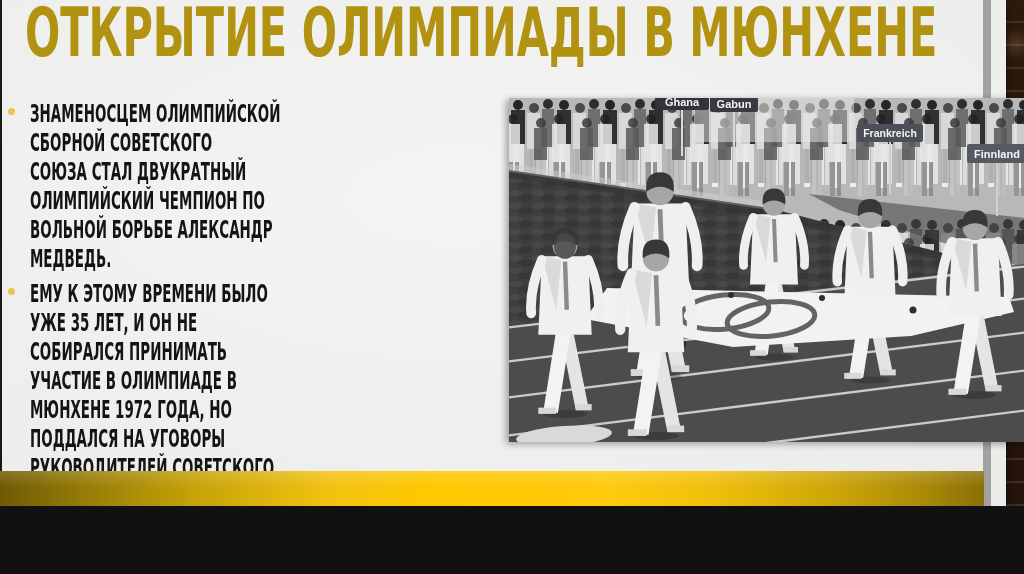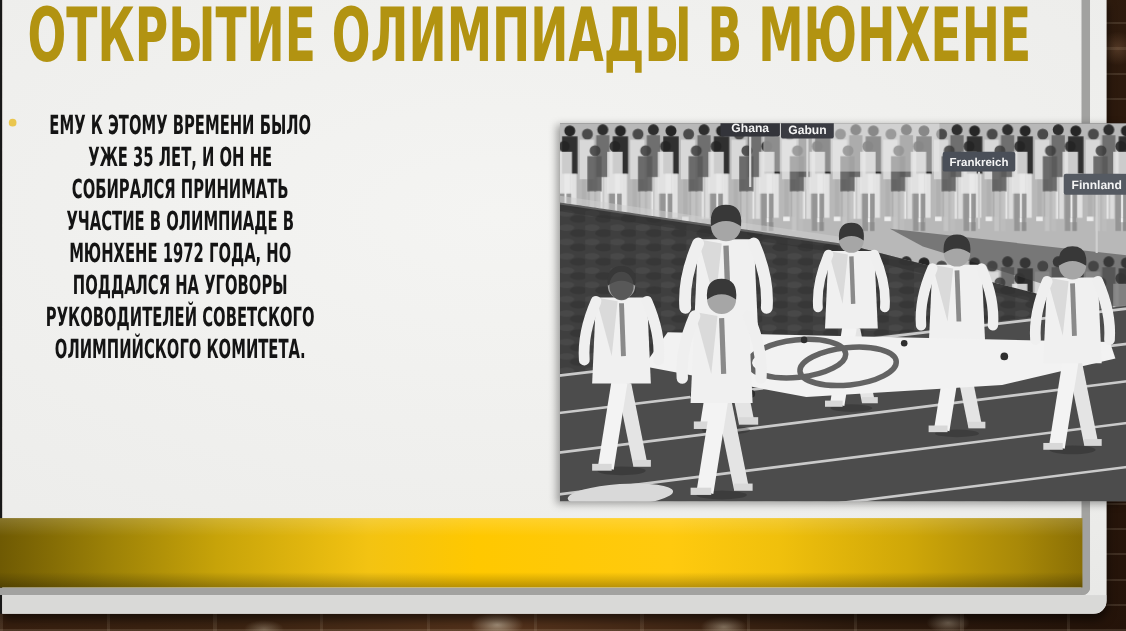--- a/index.html
+++ b/index.html
@@ -1,63 +1,69 @@
 <!DOCTYPE html>
 <html><head>
 <meta charset="utf-8">
 <style>
   html,body{margin:0;padding:0;background:#111;}
-  .canvas{position:relative;width:1024px;height:574px;overflow:hidden;
+  .canvas{position:relative;width:1024px;height:506px;overflow:hidden;
     font-family:"DejaVu Sans","Liberation Sans",sans-serif;
     background-color:#20120a;
     background-image:
       radial-gradient(34px 16px at 452px 568px, rgba(216,206,184,.60), rgba(216,206,184,0) 70%),
       radial-gradient(30px 14px at 658px 570px, rgba(200,188,166,.50), rgba(200,188,166,0) 70%),
       radial-gradient(28px 14px at 862px 566px, rgba(205,192,170,.45), rgba(205,192,170,0) 70%),
       radial-gradient(26px 12px at 240px 572px, rgba(190,178,156,.40), rgba(190,178,156,0) 70%),
       radial-gradient(24px 22px at 1016px 44px,  rgba(150,110,80,.35),  rgba(0,0,0,0) 70%),
       repeating-linear-gradient(0deg,  rgba(196,182,158,.16) 0 2px, rgba(0,0,0,0) 2px 23px),
       repeating-linear-gradient(90deg, rgba(196,182,158,.13) 0 3px, rgba(0,0,0,0) 3px 97px),
-      linear-gradient(112deg,#31190c 0%,#3c2412 35%,#55331c 55%,#2e1b0e 80%,#241309 100%); text-align: center;}
+      linear-gradient(112deg,#31190c 0%,#3c2412 35%,#55331c 55%,#2e1b0e 80%,#241309 100%);}
   .paper{position:absolute;left:2px;top:0;width:1004px;height:558px;overflow:hidden;
     border-radius:0 0 12px 0;
     background:radial-gradient(120% 100% at 45% 35%, #f4f4f2 0%, #ededeb 60%, #e3e3e1 100%);
     box-shadow:-2px 0 0 #181818, 0 5px 9px rgba(0,0,0,.55);}
   .paper-understrip{position:absolute;left:0;bottom:0;width:100%;height:17px;background:#d9d9d7;}
   .frame-l{position:absolute;left:0;top:0;width:983px;height:534px;
     border-right:8px solid #a2a2a0;border-bottom:7px solid #a2a2a0;border-bottom-right-radius:7px;}
   .title{position:absolute;left:25px;top:0;width:1450px;
     font-weight:700;font-size:68px;line-height:66px;letter-spacing:0;
     transform:scaleX(.61);transform-origin:0 0;white-space:nowrap;}
   .bullets{position:absolute;left:8px;top:100px;width:500px;}
   .brow{display:flex;align-items:flex-start;margin:0 0 6px 0;}
   .dot{flex:0 0 auto;width:7px;height:7px;border-radius:50%;margin-top:8px;}
   .btxt{margin-left:15px;width:900px;transform:scaleX(.56);transform-origin:0 0;
     font-weight:700;font-size:24px;line-height:29px;color:#141414;white-space:pre-line;}
   .goldbar{position:absolute;left:0;top:471px;width:984px;height:63px;
     background-image:
       linear-gradient(180deg, rgba(255,255,255,.16) 0%, rgba(255,255,255,0) 26%, rgba(0,0,0,0) 78%, rgba(0,0,0,.28) 100%),
       linear-gradient(90deg,#6f5a03 0%,#9c8107 10%,#c7a309 20%,#f3c312 34%,#ffc800 44%,#ffca0e 62%,#f0c00c 72%,#cfa708 84%,#a98908 94%,#8a6f05 100%);}
-  .photo{position:absolute;left:509px;top:112px;width:515px;height:344px;
+  .photo{position:absolute;left:509px;top:98px;width:515px;height:344px;
     box-shadow:-3px 2px 7px rgba(0,0,0,.35);}
   .photo svg{display:block;width:100%;height:100%;}
   .signtext{font-family:"Liberation Sans","DejaVu Sans",sans-serif;font-weight:700;fill:#f4f4f4;}
 </style>
 </head>
 <body>
 
 <div class="canvas">
   <div class="paper">
     <div class="paper-understrip"></div>
   </div>
   <div class="frame-l"></div>
 
   <div class="title" style="color:#b29311;">ОТКРЫТИЕ ОЛИМПИАДЫ В МЮНХЕНЕ</div>
 
   <div class="bullets">
+    <div class="brow">
+      <span class="dot" style="background:#eac64e;"></span>
+      <div class="btxt">ЗНАМЕНОСЦЕМ ОЛИМПИЙСКОЙ СБОРНОЙ СОВЕТСКОГО
+СОЮЗА СТАЛ ДВУКРАТНЫЙ ОЛИМПИЙСКИЙ ЧЕМПИОН ПО
+ВОЛЬНОЙ БОРЬБЕ АЛЕКСАНДР МЕДВЕДЬ.</div>
+    </div>
     <div class="brow">
       <span class="dot" style="background:#eac64e;"></span>
       <div class="btxt">ЕМУ К ЭТОМУ ВРЕМЕНИ БЫЛО УЖЕ 35 ЛЕТ, И ОН НЕ
 СОБИРАЛСЯ ПРИНИМАТЬ УЧАСТИЕ В ОЛИМПИАДЕ В
 МЮНХЕНЕ 1972 ГОДА, НО ПОДДАЛСЯ НА УГОВОРЫ
 РУКОВОДИТЕЛЕЙ СОВЕТСКОГО ОЛИМПИЙСКОГО КОМИТЕТА.</div>
     </div>
 
   </div>
 

